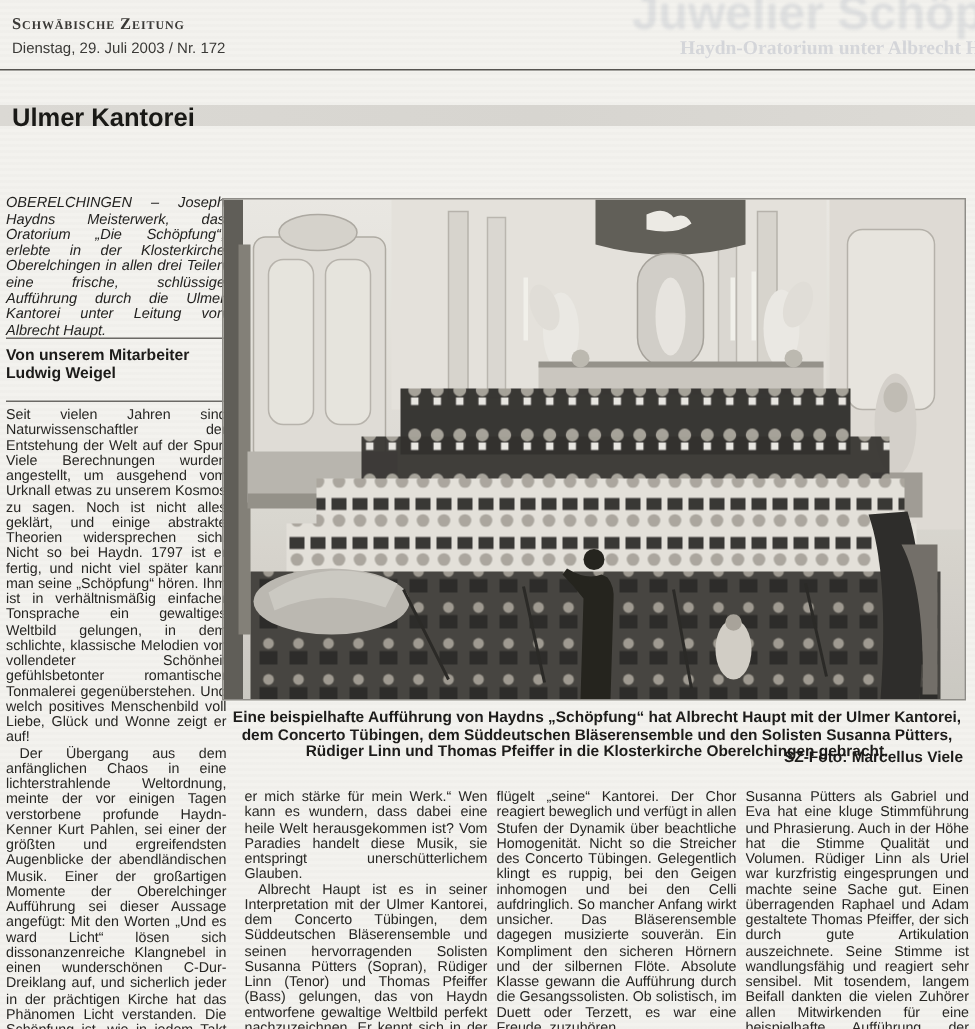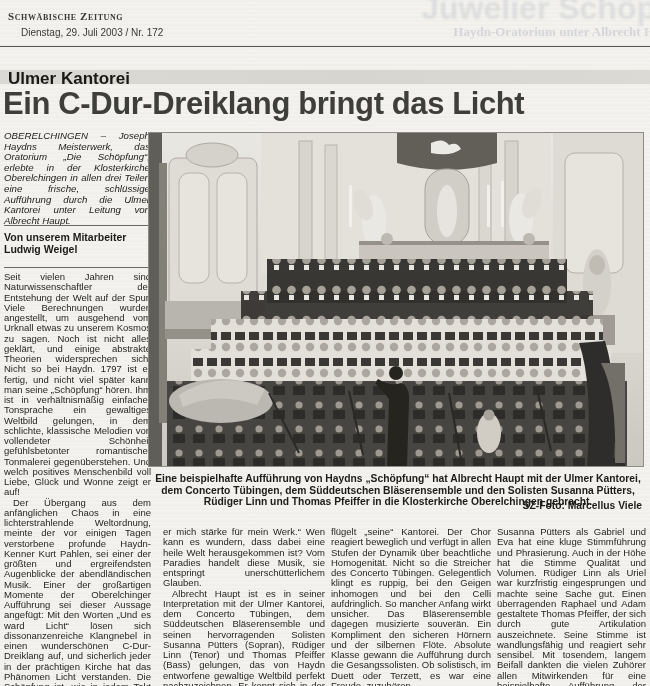--- a/index.html
+++ b/index.html
@@ -9,21 +9,21 @@
     font-family:"Liberation Sans","DejaVu Sans",sans-serif;
     color:#2b2a27;
     -webkit-font-smoothing:antialiased;
   }
   .page{position:absolute;inset:0;background:
     repeating-linear-gradient(0deg, rgba(0,0,0,0.012) 0 2px, rgba(255,255,255,0.01) 2px 4px),
     #f3f2ee;}
   
   .masthead{position:absolute;left:8px;top:10px;font-variant:small-caps;
     font-size:11px;font-weight:700;letter-spacing:.6px;color:#3a3936;font-family:Liberation Serif, serif;}
-  .dateline{position:absolute;left:21px;top:27px;font-size:10px;color:#3a3936;}
+  .dateline{position:absolute;left:8px;top:27px;font-size:10px;color:#3a3936;}
   .toprule{position:absolute;left:0;top:46px;width:650px;height:1px;background:#55534f;}
   
   .ghost1{position:absolute;right:-6px;top:-10px;font-size:32px;font-weight:700;
     color:rgba(115,124,150,0.16);filter:blur(1px);white-space:nowrap;}
   .ghost2{position:absolute;right:-4px;top:24px;font-size:13px;font-weight:700;
     font-family:"Liberation Serif","DejaVu Serif",serif;
     color:rgba(110,120,148,0.22);filter:blur(0.5px);white-space:nowrap;}
   
   .kickerband{position:absolute;left:0;top:70px;width:650px;height:14px;
     background:linear-gradient(90deg,#dbd9d4 0%,#d7d5d0 55%,#dcdad5 100%);}
@@ -66,21 +66,20 @@
 
   <div class="ghost1">Juwelier Schöp</div>
   <div class="ghost2">Haydn-Oratorium unter Albrecht H</div>
 
   <div class="masthead">Schwäbische Zeitung</div>
   <div class="dateline">Dienstag, 29. Juli 2003 / Nr. 172</div>
   <div class="toprule"></div>
 
   <div class="kickerband"></div>
   <div class="kicker">Ulmer Kantorei</div>
-  <h1 class="headline" style="margin:0;">Ein C-Dur-Dreiklang bringt das Licht</h1>
 
   <div class="lead">OBERELCHINGEN – Joseph Haydns Meisterwerk, das Oratorium „Die Schöpfung“, erlebte in der Klosterkirche Oberelchingen in allen drei Teilen eine frische, schlüssige Aufführung durch die Ulmer Kantorei unter Leitung von Albrecht Haupt.</div>
 
   <div class="rule-a"></div>
   <div class="byline">
     <div>Von unserem Mitarbeiter</div>
     <div>Ludwig Weigel</div>
   </div>
   <div class="rule-b"></div>
 

